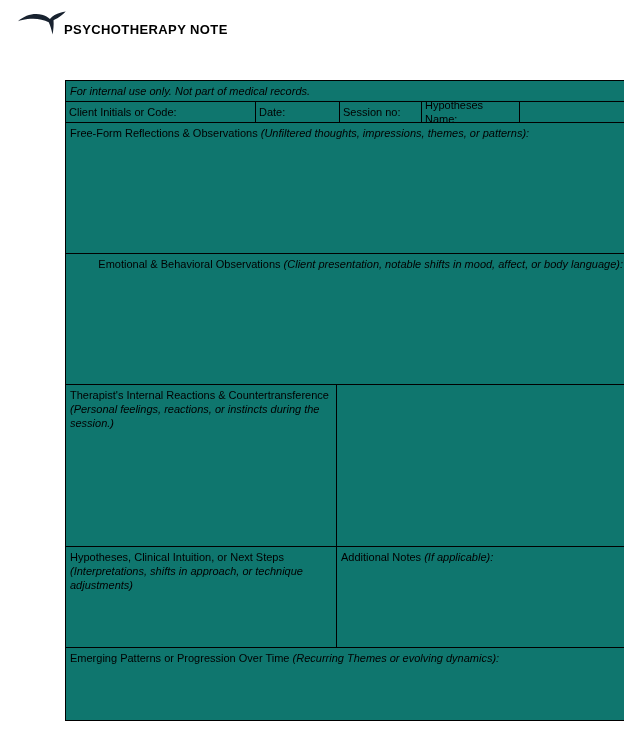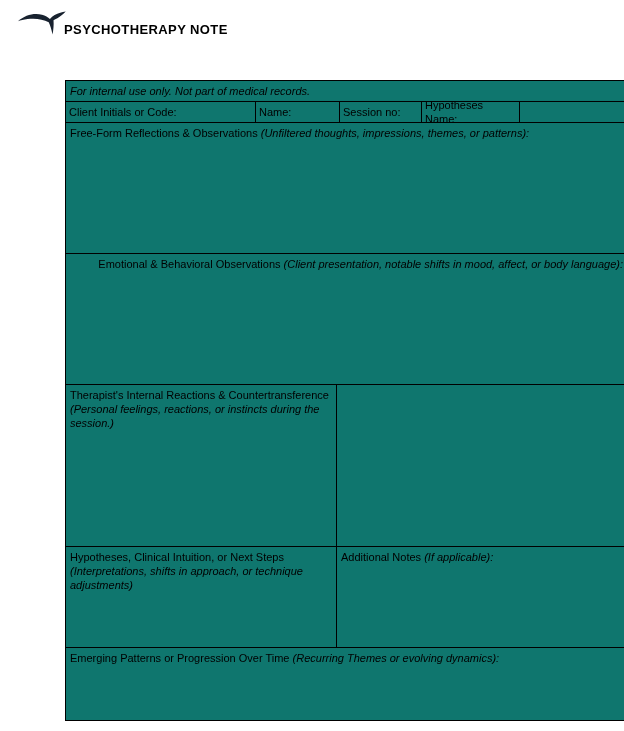--- a/index.html
+++ b/index.html
@@ -79,21 +79,21 @@
 
   <div class="row r-disclaimer">
     <span>For internal use only. Not part of medical records.</span>
   </div>
 
   <div class="row r-info">
     <div class="cell c-client">
       <span>Client Initials or Code:</span>
     </div>
     <div class="cell c-date">
-      <span>Name:</span>
+      <span>Date:</span>
     </div>
     <div class="cell c-session">
       <span>Session no:</span>
     </div>
     <div class="cell c-therapist">
       <span>Hypotheses Name:</span>
     </div>
     <div class="cell c-blank">
       <span></span>
     </div>

